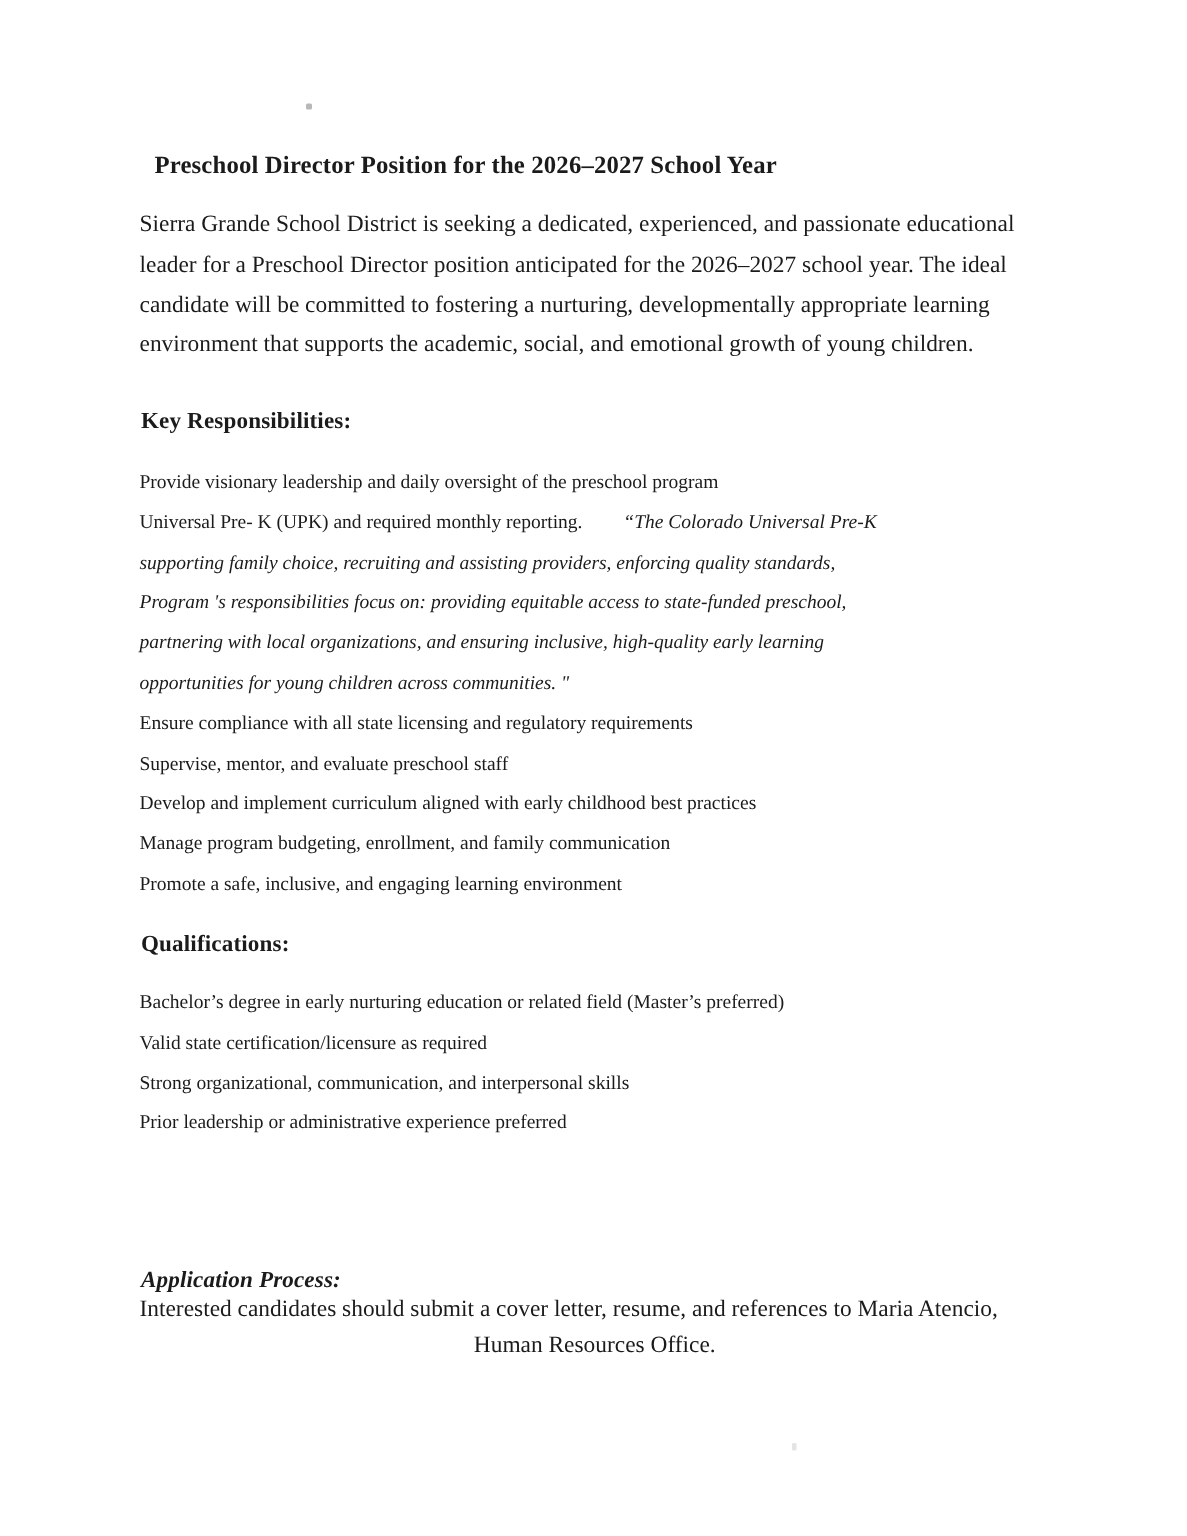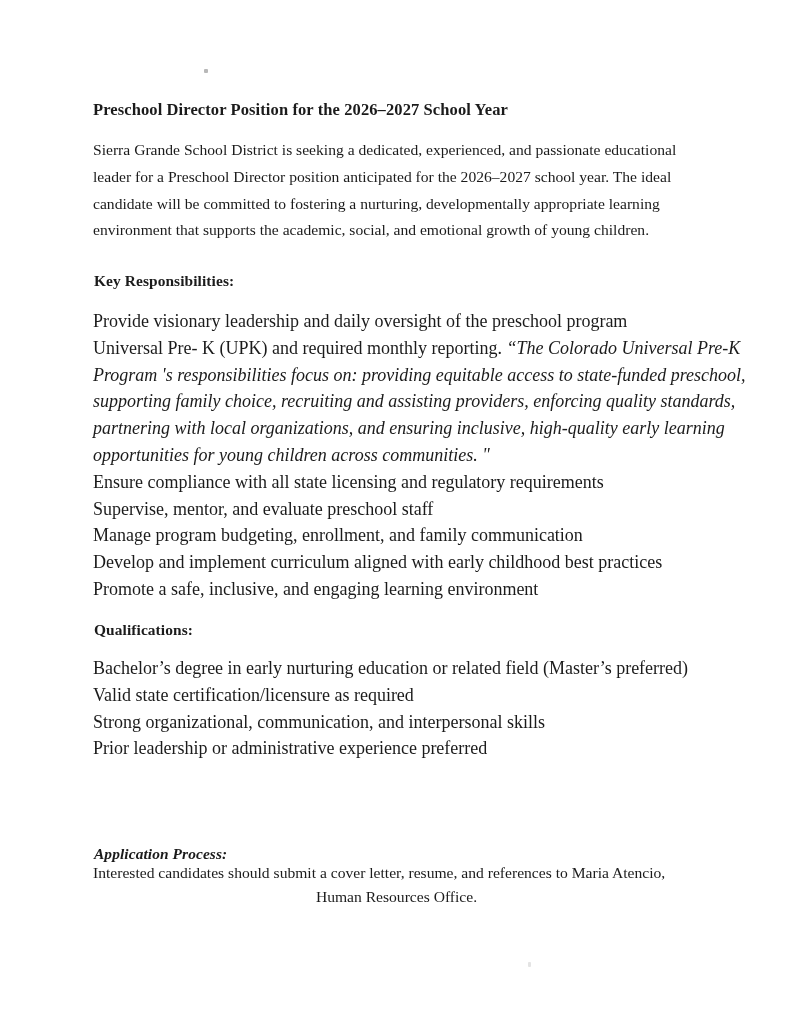--- a/index.html
+++ b/index.html
@@ -48,21 +48,21 @@
   }
 
   h1.doc-title {
     font-size: 16.5px;
     font-weight: bold;
     letter-spacing: 0.1px;
     margin: 0;
     padding: 0;
     position: absolute;
     top: 100px;
-    left: 0;
+    left: 10px;
     white-space: nowrap;
   }
 
   .intro {
     position: absolute;
     top: 137px;
     left: 0px;
     width: 589px;
     font-size: 15.6px;
     line-height: 26.8px;
@@ -83,37 +83,38 @@
   h2.kr { top: 272px; }
   h2.qual { top: 621px; }
   h2.app { top: 845px; font-style: italic; }
 
   .line-list {
     position: absolute;
     left: 0;
     margin: 0;
     padding: 0;
     list-style: none;
-    font-size: 18px;
+    font-size: 13px;
     line-height: 26.8px;
   }
   .line-list li {
     margin: 0;
     padding: 0;
     white-space: nowrap;
   }
   .kr-list { top: 308px; width: 600px; }
   .qual-list { top: 655px; width: 600px; }
 
   .kr-list li.quote-line,
   .kr-list li.quote-start {
     white-space: nowrap;
   }
   .quote-em {
     font-style: italic;
+    margin-left: 24px;
   }
 
   .app-para {
     position: absolute;
     top: 861px;
     left: 0px;
     width: 607px;
     font-size: 15.6px;
     line-height: 24px;
     text-align: justify;
@@ -140,28 +141,28 @@
     <p class="intro">Sierra Grande School District is seeking a dedicated, experienced, and passionate educational leader for a Preschool Director position anticipated for the 2026–2027 school year. The ideal candidate will be committed to fostering a nurturing, developmentally appropriate learning environment that supports the academic, social, and emotional growth of young children.</p>
 
     <h2 class="section-heading kr">Key Responsibilities:</h2>
 
     <ul class="line-list kr-list">
       <li>Provide visionary leadership and daily oversight of the preschool program</li>
       <li class="quote-start">
         <span>Universal Pre- K (UPK) and required monthly reporting.</span>
         <span class="quote-em">“The Colorado Universal Pre-K</span>
       </li>
+      <li class="quote-line quote-em">supporting family choice, recruiting and assisting providers, enforcing quality standards,</li>
       <li class="quote-line quote-em">Program 's responsibilities focus on: providing equitable access to state-funded preschool,</li>
-      <li class="quote-line quote-em">supporting family choice, recruiting and assisting providers, enforcing quality standards,</li>
       <li class="quote-line quote-em">partnering with local organizations, and ensuring inclusive, high-quality early learning</li>
       <li class="quote-line quote-em">opportunities for young children across communities. "</li>
       <li>Ensure compliance with all state licensing and regulatory requirements</li>
       <li>Supervise, mentor, and evaluate preschool staff</li>
+      <li>Develop and implement curriculum aligned with early childhood best practices</li>
       <li>Manage program budgeting, enrollment, and family communication</li>
-      <li>Develop and implement curriculum aligned with early childhood best practices</li>
       <li>Promote a safe, inclusive, and engaging learning environment</li>
     </ul>
 
     <h2 class="section-heading qual">Qualifications:</h2>
 
     <ul class="line-list qual-list">
       <li>Bachelor’s degree in early nurturing education or related field (Master’s preferred)</li>
       <li>Valid state certification/licensure as required</li>
       <li>Strong organizational, communication, and interpersonal skills</li>
       <li>Prior leadership or administrative experience preferred</li>

